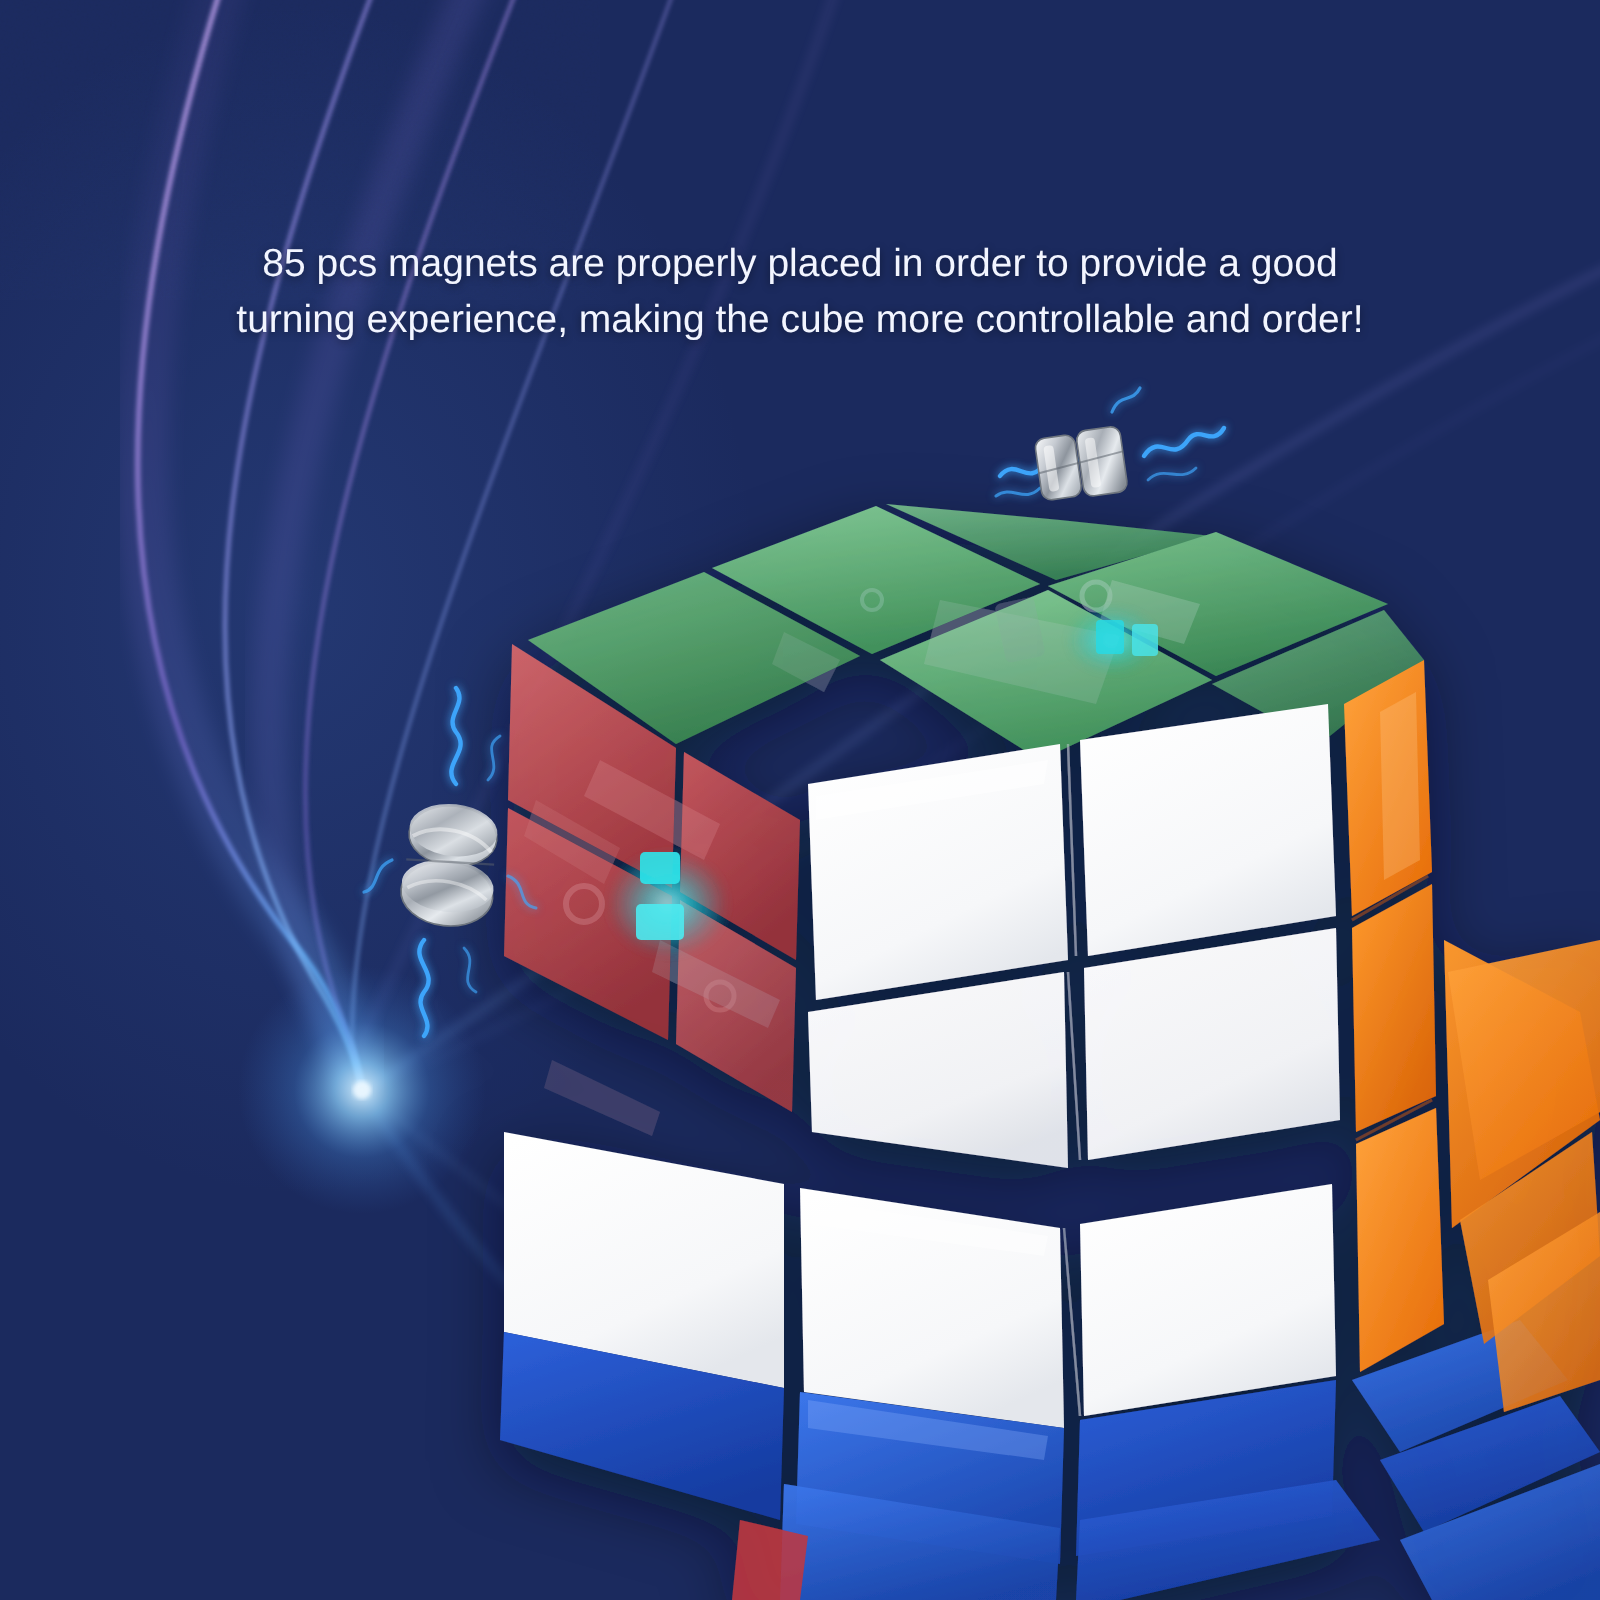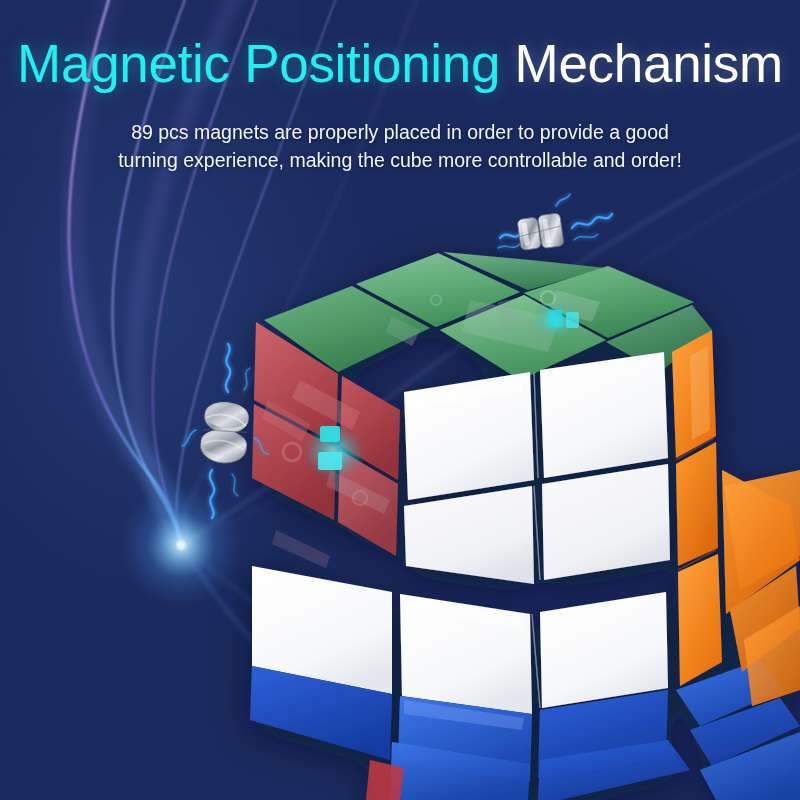--- a/index.html
+++ b/index.html
@@ -329,26 +329,23 @@
         <ellipse cx="0" cy="-17" rx="22" ry="13" fill="url(#steel2)" opacity=".85"></ellipse>
         <ellipse cx="0" cy="15" rx="23" ry="16" fill="url(#steel2)" stroke="#6E757E" stroke-width=".8"></ellipse>
         <ellipse cx="0" cy="11" rx="23" ry="13" fill="url(#steel)" opacity=".9"></ellipse>
         <path d="M-20,-12 C-8,-20 10,-18 20,-8" stroke="#FFFFFF" stroke-width="2" fill="none" opacity=".45"></path>
         <path d="M-20,14 C-8,6 10,8 20,16" stroke="#FFFFFF" stroke-width="1.8" fill="none" opacity=".40"></path>
         <path d="M-22,0 L22,-2" stroke="#5E656E" stroke-width="1.2" opacity=".5"></path>
       </g>
     </g>
   </svg>
 
-  <div id="title">
-    <span class="cy">Magnetic Positioning</span><span class="wh"> Mechanism</span>
-  </div>
 
   <div id="subtitle">
-    <div>89 pcs magnets are properly placed in order to provide a good</div>
+    <div>85 pcs magnets are properly placed in order to provide a good</div>
     <div>turning experience, making the cube more controllable and order!</div>
   </div>
 
   <svg id="noise">
     <filter id="nz">
         <feTurbulence type="fractalNoise" baseFrequency=".85" numOctaves="3"></feTurbulence>
       </filter>
     <rect width="100%" height="100%" filter="url(#nz)"></rect>
   </svg>
 </div>

